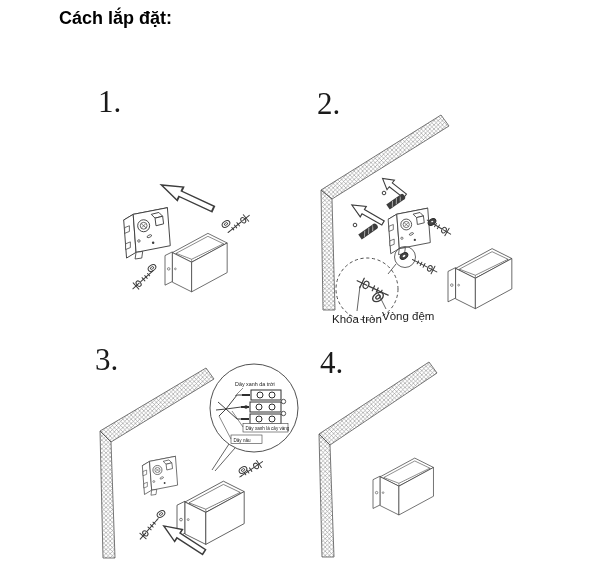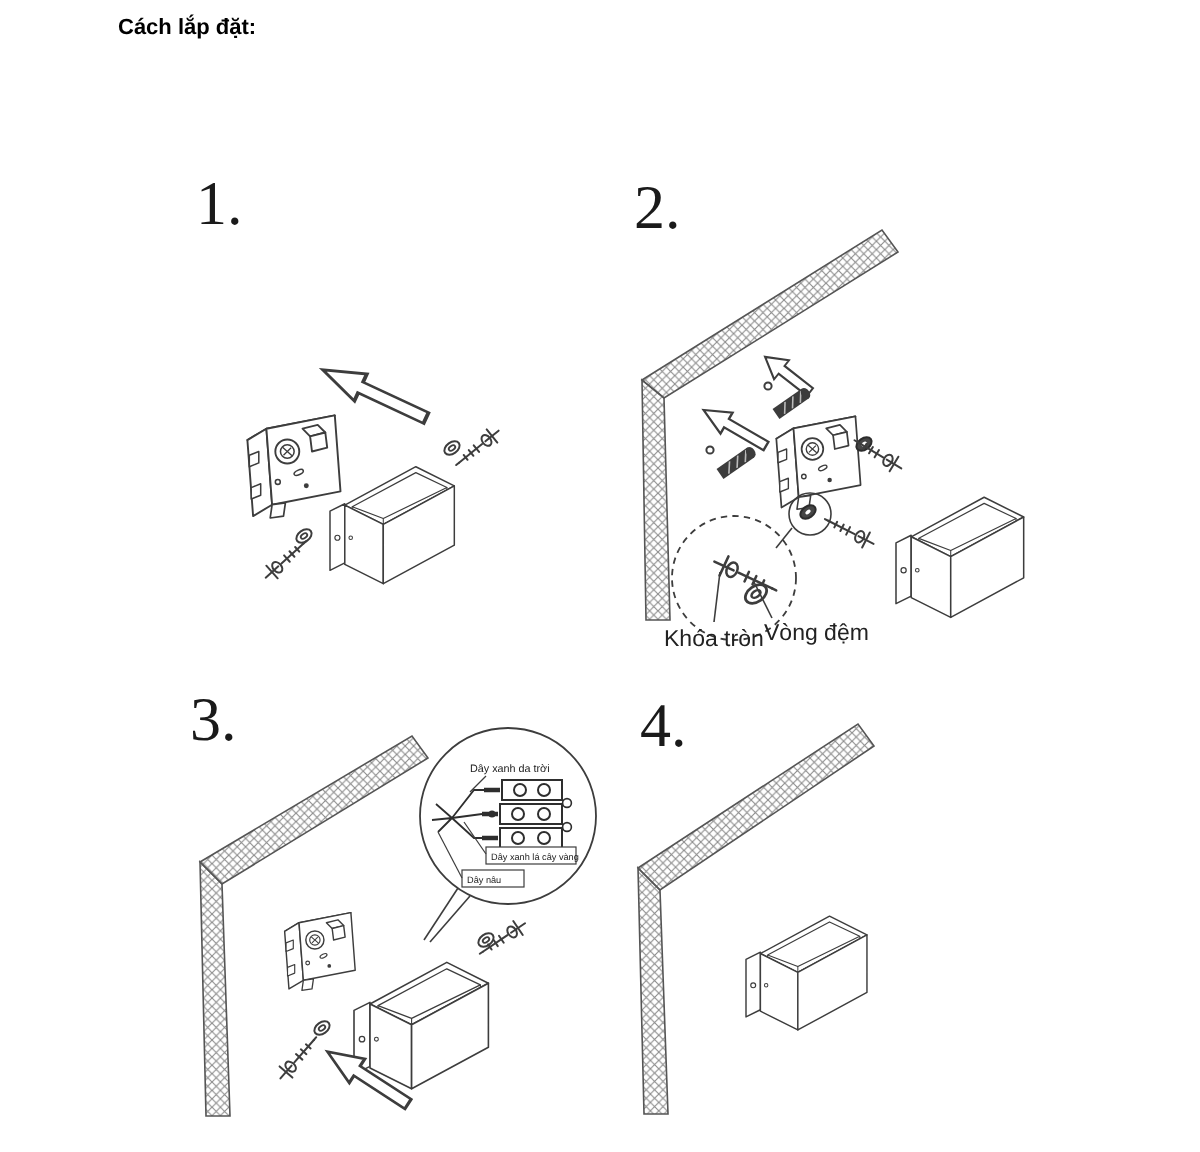--- a/index.html
+++ b/index.html
@@ -1,18 +1,18 @@
 <!DOCTYPE html>
 <html><head>
 <meta charset="utf-8">
 <style>
   html,body{margin:0;padding:0;background:#fff;}
   .canvas{position:relative;width:600px;height:576px;background:#ffffff;overflow:hidden;
           font-family:"Liberation Sans",sans-serif;color:#1a1a1a;}
-  .title{position:absolute;left:59px;top:8px;font-size:11px;font-weight:bold;color:#000;}
+  .title{position:absolute;left:59px;top:8px;font-size:18px;font-weight:bold;color:#000;}
   .step-number{position:absolute;font-family:"Liberation Serif",serif;font-size:31px;line-height:1;color:#1a1a1a;}
   .num1{left:98px;top:86px;}
   .num2{left:317px;top:88px;}
   .num3{left:95px;top:344px;}
   .num4{left:320px;top:347px;}
   svg{position:absolute;overflow:visible;}
   .svg1{left:110px;top:165px;}
   .svg2{left:308px;top:108px;}
   .svg3{left:85px;top:352px;}
   .svg4{left:300px;top:358px;}

